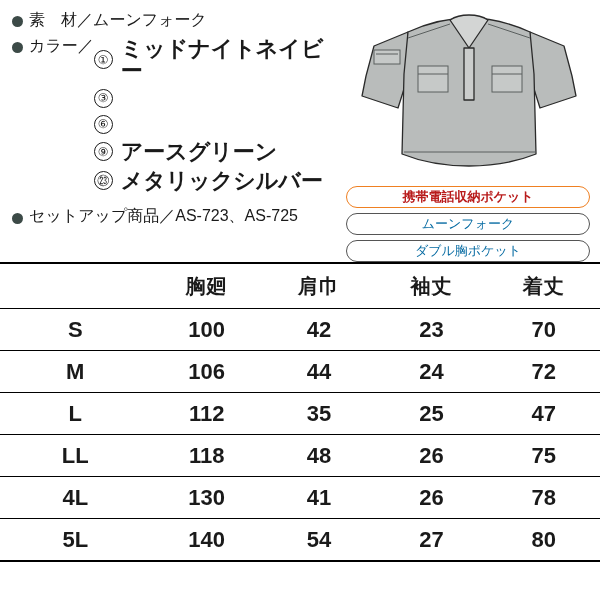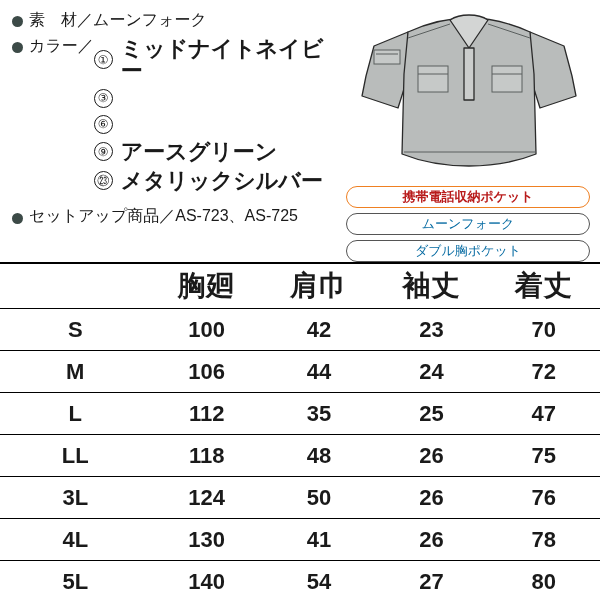--- a/index.html
+++ b/index.html
@@ -147,21 +147,21 @@
     font-size: 22px;
     font-weight: bold;
     padding: 0;
     height: 41px;
     border-bottom: 1px solid #000;
   }
   table.size-table thead th {
     border-top: 2.5px solid #000;
     border-bottom: 1px solid #000;
     height: 44px;
-    font-size: 28px;
+    font-size: 20px;
   }
   table.size-table tbody tr:last-child td {
     border-bottom: 2.5px solid #000;
   }
   .col-size { width: 150px; }
   .col-val { width: 112px; }
   .corner { }
   td.size-cell {
     font-size: 22px;
     font-weight: normal;
@@ -304,27 +304,20 @@
           <td>47</td>
         </tr>
         <tr>
           <td class="size-cell">LL</td>
           <td>118</td>
           <td>48</td>
           <td>26</td>
           <td>75</td>
         </tr>
         <tr>
-          <td class="size-cell">3L</td>
-          <td>124</td>
-          <td>50</td>
-          <td>26</td>
-          <td>76</td>
-        </tr>
-        <tr>
           <td class="size-cell">4L</td>
           <td>130</td>
           <td>41</td>
           <td>26</td>
           <td>78</td>
         </tr>
         <tr>
           <td class="size-cell">5L</td>
           <td>140</td>
           <td>54</td>

